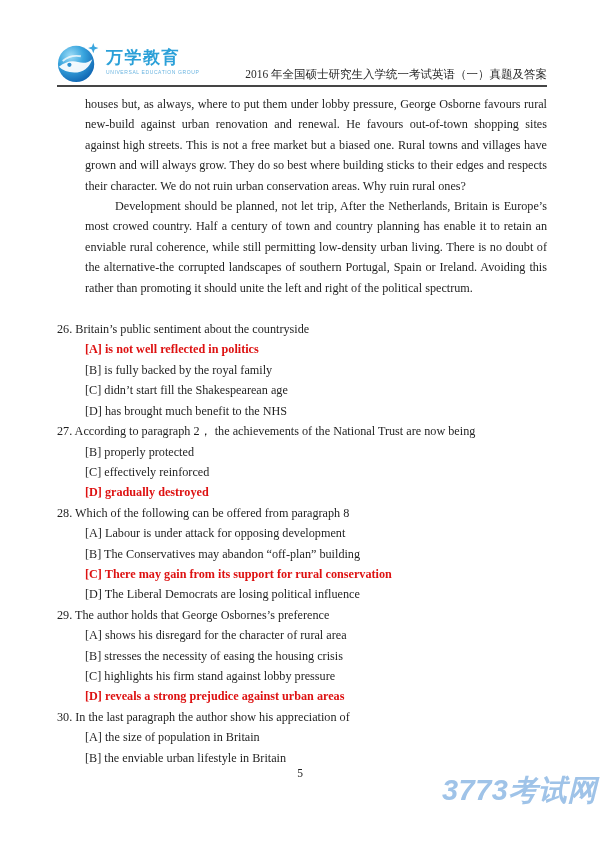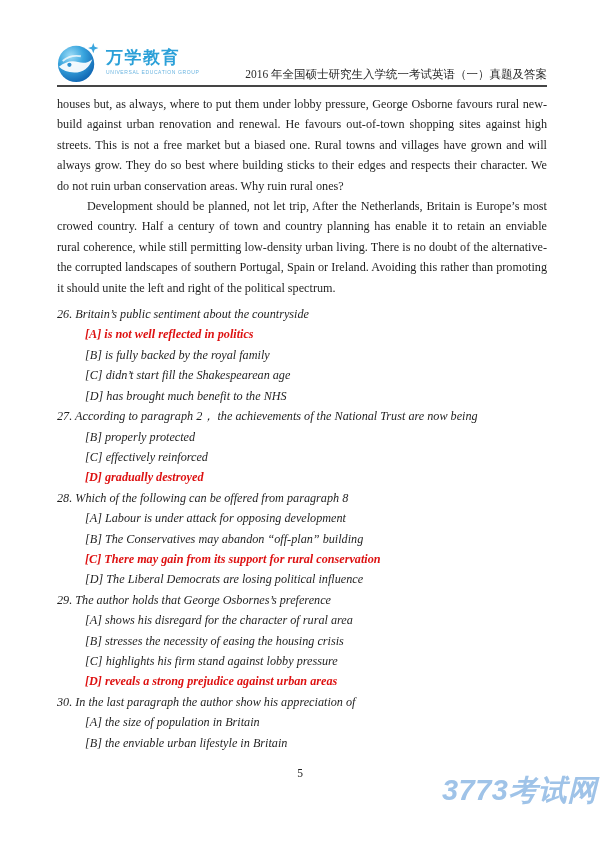--- a/index.html
+++ b/index.html
@@ -23,23 +23,23 @@
   .logo-sub {
     font-family:"Liberation Sans","DejaVu Sans",sans-serif; font-size:5px;
     color:#6ab4e0; letter-spacing:0.6px; margin-top:1px;
   }
   .header-title {
     position:absolute; right:0; bottom:3px; font-size:11.5px; color:#2a2a2a;
     white-space:nowrap;
   }
   
   .content { position:absolute; top:94px; left:57px; width:490px; }
-  .para { font-size:12.2px; line-height:20.4px; text-align:justify; }
+  .para { font-size:12.2px; line-height:20.4px; text-align:justify;margin-left:28px; }
   .para.indent { text-indent:30px; }
-  .questions { margin-top:6px;font-style:italic; }
+  .questions { margin-top:21px; }
   .stem { font-size:12.2px; line-height:20.4px; padding-left:28px; text-indent:-28px; }
   .opt  { font-size:12.2px; line-height:20.4px; padding-left:28px; }
   .opt.correct { color:#dd1111; font-weight:bold; }
   
   .page-num {
     position:absolute; top:767px; left:0; width:100%; text-align:center;
     font-size:11.5px; color:#222;
   }
   .watermark {
     position:absolute; top:776px; right:3px; text-align:center;

